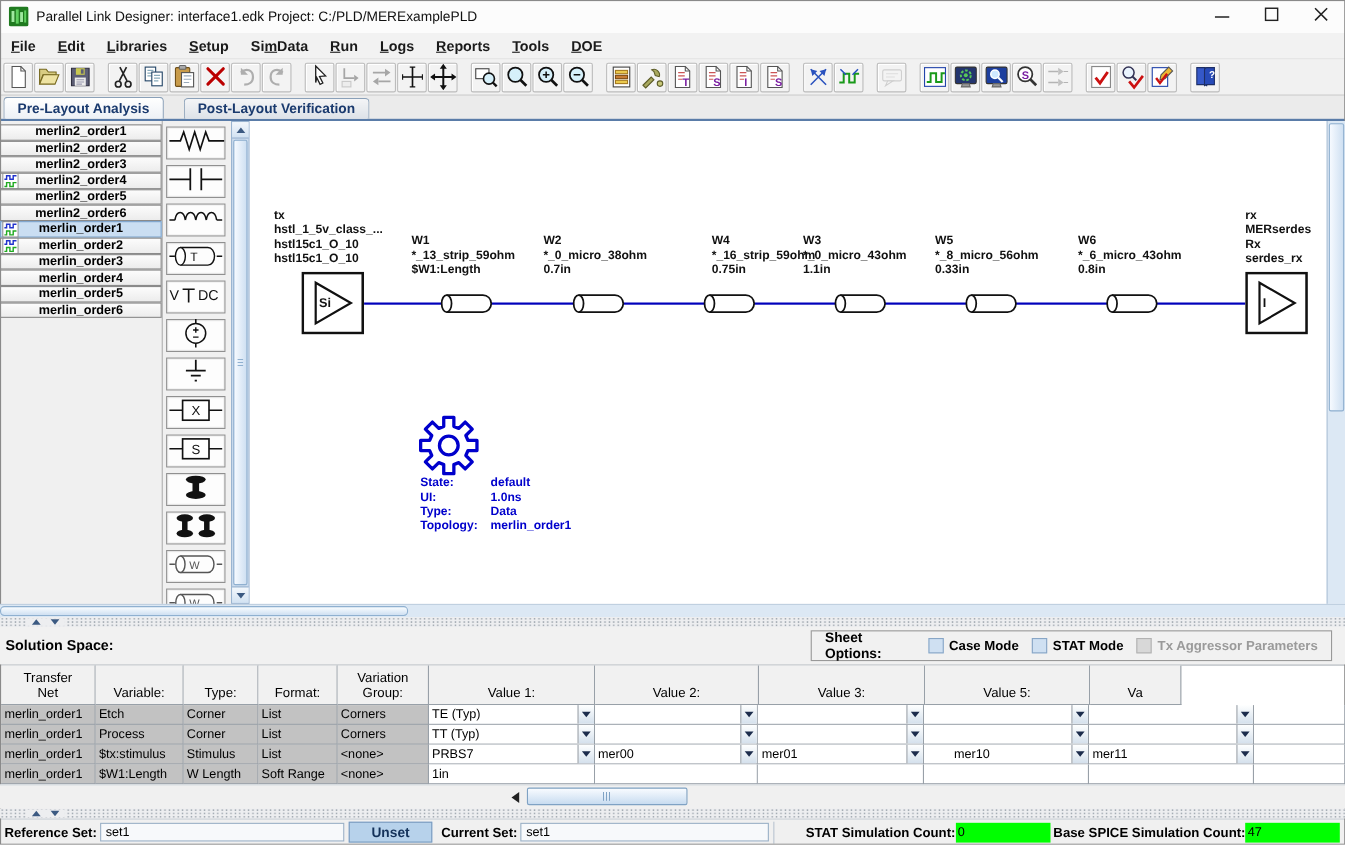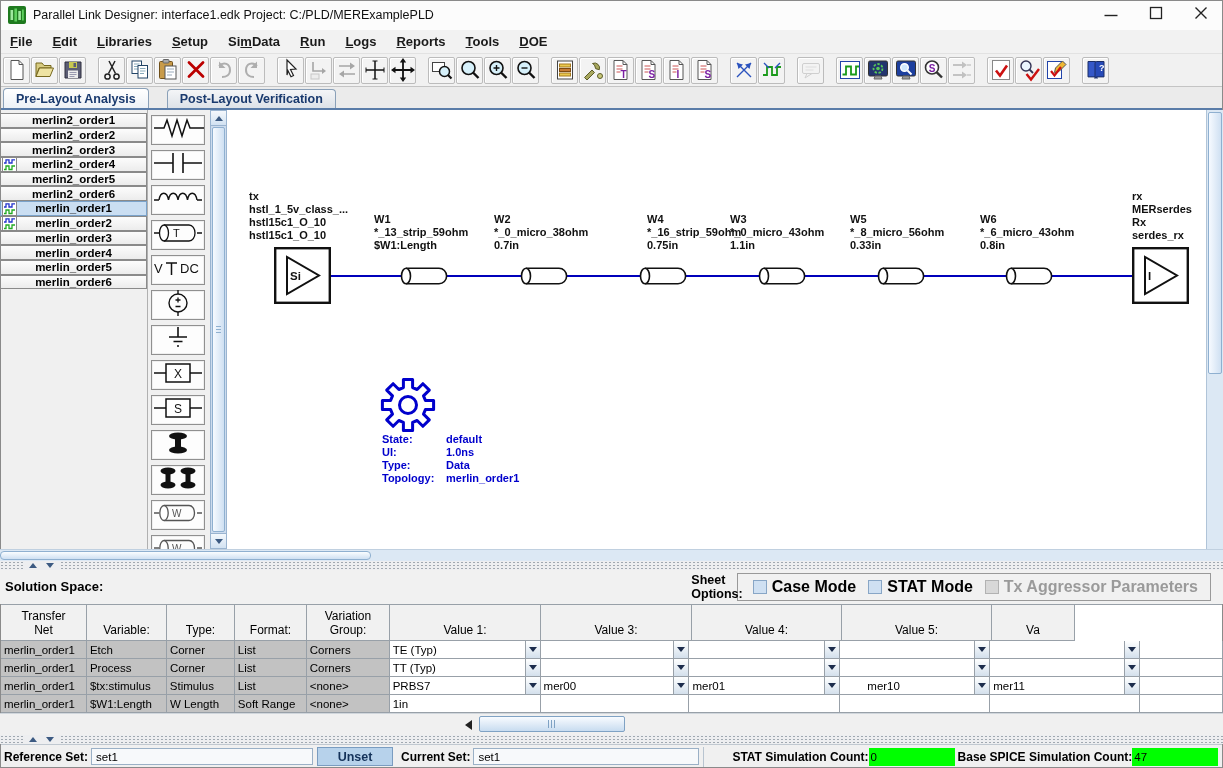--- a/index.html
+++ b/index.html
@@ -61,21 +61,21 @@
   .tri-down { width:0; height:0; border-left:4px solid transparent; border-right:4px solid transparent; border-top:5px solid #3c5a82; }
   .tri-left { width:0; height:0; border-top:5px solid transparent; border-bottom:5px solid transparent; border-right:7px solid #222; }
 
   .ss-header { height:34px; flex:none; position:relative; background:#f1f1f1; }
   .ss-title { position:absolute; left:5px; top:9px; font-weight:bold; font-size:13px; }
   .sheet-opts { position:absolute; left:737px; top:3px; width:474px; height:28px; border:1px solid #999; background:#f1f1f1; display:flex; align-items:center; gap:10px; padding:0 12px;justify-content:flex-end; }
   .so-label { font-weight:bold; font-size:12.5px; }
   .cb-wrap { display:flex; align-items:center; gap:5px; }
   .cb { width:14px; height:14px; background:#cfe0f2; border:1px solid #88a6c6; flex:none; }
   .cb.disabled { background:#d8d8d8; border-color:#b2b2b2; }
-  .cb-label { font-weight:bold; font-size:16px; white-space:nowrap; }
+  .cb-label { font-weight:bold; font-size:12px; white-space:nowrap; }
   .cb-label.disabled { color:#9a9a9a; }
 
   .ss-table { flex:none; width:1223px; border-top:1px solid #98a0a8; border-left:1px solid #98a0a8; background:#fff; }
   .tr { display:flex; }
   .th { background:#f1f1f1; border-right:1px solid #98a0a8; border-bottom:1px solid #98a0a8; height:36px; display:flex; flex-direction:column; justify-content:flex-end; align-items:center; font-size:12px; line-height:14px; padding-bottom:3px; overflow:hidden; }
   .td { height:18px; border-right:1px solid #98a0a8; border-bottom:1px solid #98a0a8; display:flex; align-items:center; font-size:11.5px; padding:0 3px; position:relative; background:#fff; white-space:nowrap; overflow:hidden; }
   .td.gray { background:#c2c2c2; }
   .td .dd { position:absolute; right:0; top:0; bottom:0; width:15px; border-left:1px solid #98a0a8; background:linear-gradient(#feffff,#d4e0ec); display:flex; align-items:flex-start; justify-content:center; }
   .td .dd::after { content:""; border:4px solid transparent; border-top:5px solid #1c2c4c; margin-top:6px; }
 
@@ -729,25 +729,25 @@
         <div class="th" style="width: 72px;">
           <div>Format:</div>
         </div>
         <div class="th" style="width: 83px;">
           <div>Variation</div>
           <div>Group:</div>
         </div>
         <div class="th" style="width: 151px;">
           <div>Value 1:</div>
         </div>
+        <div class="th" style="width: 149px;">
+          <div>Value 2:</div>
+        </div>
         <div class="th" style="width: 151px;">
           <div>Value 3:</div>
-        </div>
-        <div class="th" style="width: 150px;">
-          <div>Value 4:</div>
         </div>
         <div class="th" style="width: 150px;">
           <div>Value 5:</div>
         </div>
         <div class="th" style="width: 83px;">
           <div>Va</div>
         </div>
       </div>
       <div class="tr">
         <div class="td gray" style="width: 86px;">merlin_order1</div>

